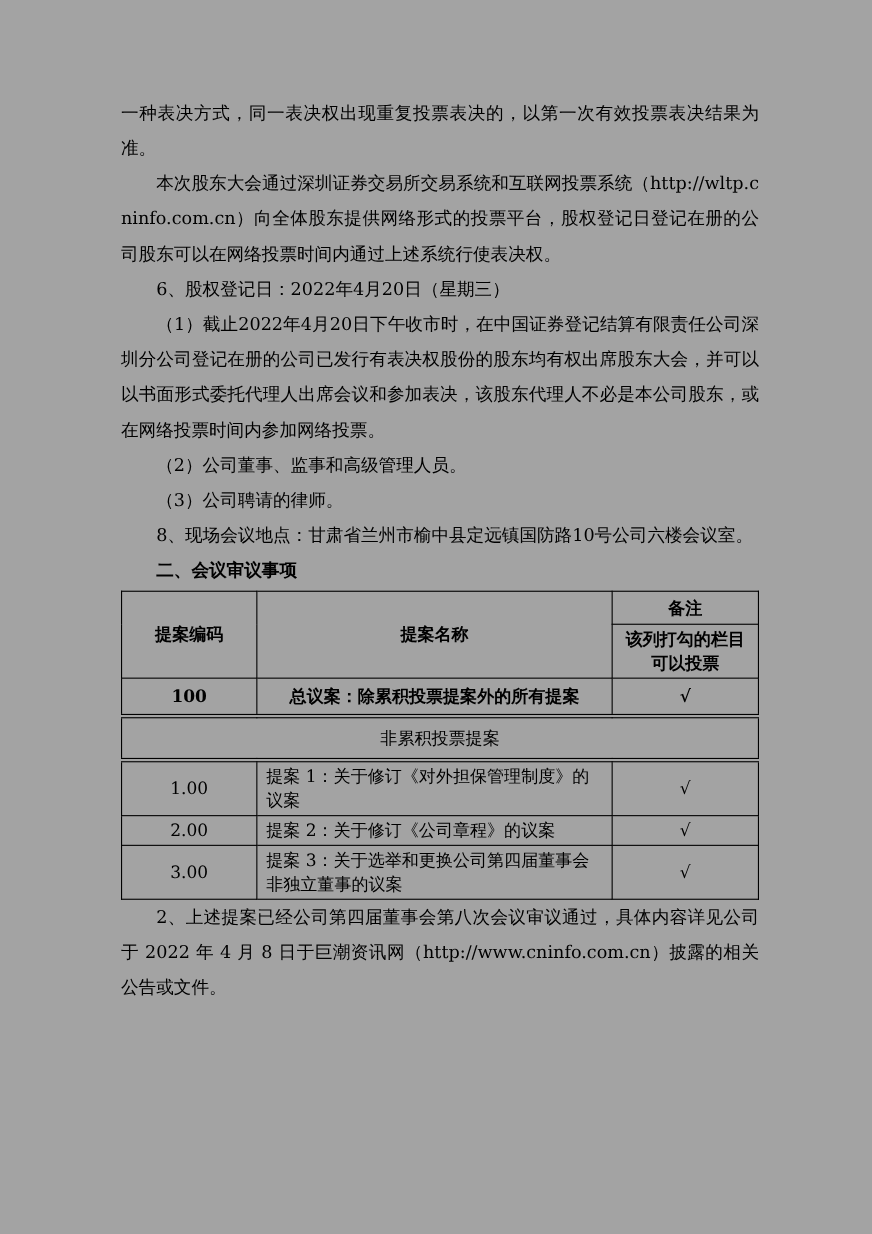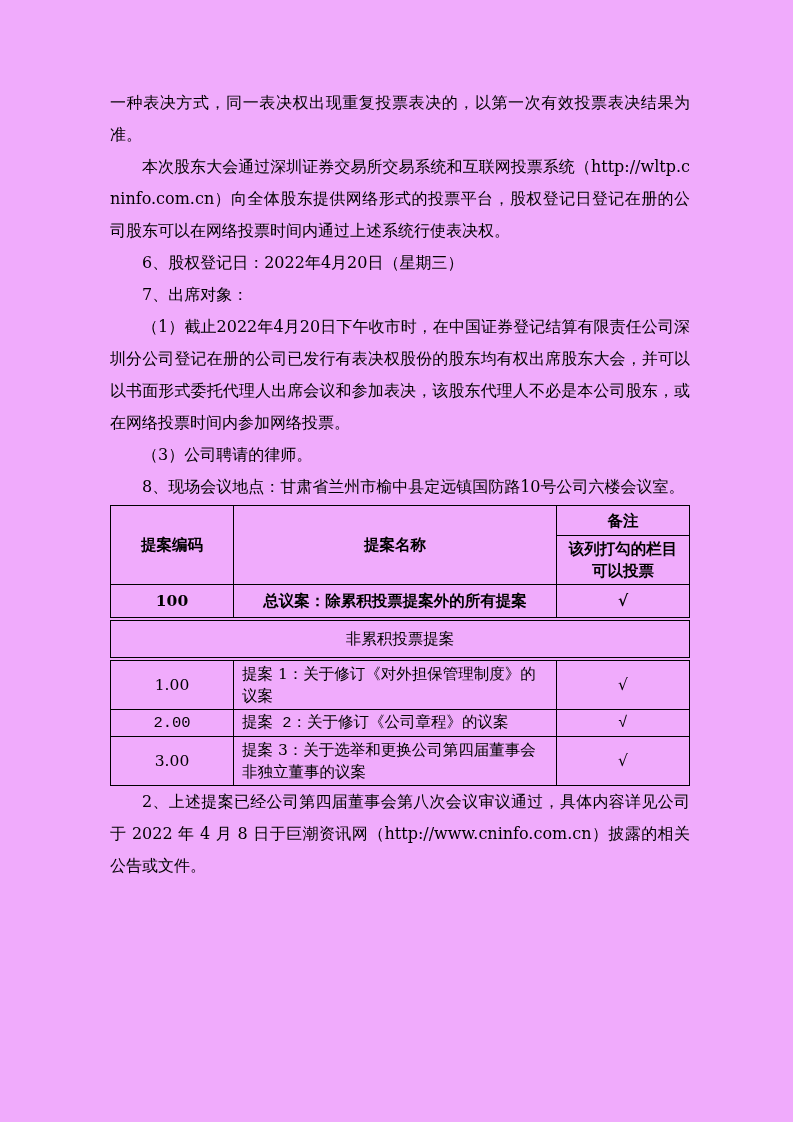--- a/index.html
+++ b/index.html
@@ -5,21 +5,21 @@
   html, body {
     margin: 0;
     padding: 0;
     background: #ffffff;
   }
   .page {
     position: relative;
     width: 793px;
     height: 1122px;
     margin: 0 auto;
-    background: #f0abfc;
+    background: #a3a3a3;
     box-sizing: border-box;
     padding: 87px 103px 0 110px;
     font-family: "DejaVu Serif", "Liberation Serif", serif;
     font-size: 16px;
     line-height: 32px;
     color: #000000;
     overflow: hidden;
   }
   .para {
     margin: 0;
@@ -58,44 +58,45 @@
   }
   tr.h-top td   { height: 30px; text-align: center; }
   tr.h-sub td   { height: 44px; }
   tr.r-100 td   { height: 34px; font-weight: bold; }
   tr.r-group td {
     height: 40px;
     border-top: 4px double #000000;
     border-bottom: 4px double #000000;
   }
   tr.r-1 td { height: 46px; }
-  tr.r-2 td { height: 26px; font-family: Liberation Mono, monospace; }
+  tr.r-2 td { height: 26px; }
   tr.r-3 td { height: 48px; }
 </style>
 </head>
 <body>
 
 <div class="page">
 
   <p class="para">一种表决方式，同一表决权出现重复投票表决的，以第一次有效投票表决结果为准。</p>
 
   <p class="para indent">本次股东大会通过深圳证券交易所交易系统和互联网投票系统（http://wltp.cninfo.com.cn）向全体股东提供网络形式的投票平台，股权登记日登记在册的公司股东可以在网络投票时间内通过上述系统行使表决权。</p>
 
   <p class="para indent">6、股权登记日：2022年4月20日（星期三）</p>
 
-  <p class="para indent">7、出席对象：</p>
 
   <p class="para indent">（1）截止2022年4月20日下午收市时，在中国证券登记结算有限责任公司深圳分公司登记在册的公司已发行有表决权股份的股东均有权出席股东大会，并可以以书面形式委托代理人出席会议和参加表决，该股东代理人不必是本公司股东，或在网络投票时间内参加网络投票。</p>
 
+  <p class="para indent">（2）公司董事、监事和高级管理人员。</p>
 
   <p class="para indent">（3）公司聘请的律师。</p>
 
 
   <p class="para indent">8、现场会议地点：甘肃省兰州市榆中县定远镇国防路10号公司六楼会议室。</p>
 
+  <p class="para indent bold">二、会议审议事项</p>
 
 
   <table class="proposals">
     <colgroup>
       <col class="c1">
         <col class="c2">
         <col class="c3">
     </colgroup>
     <tbody>
       <tr class="h-top">

